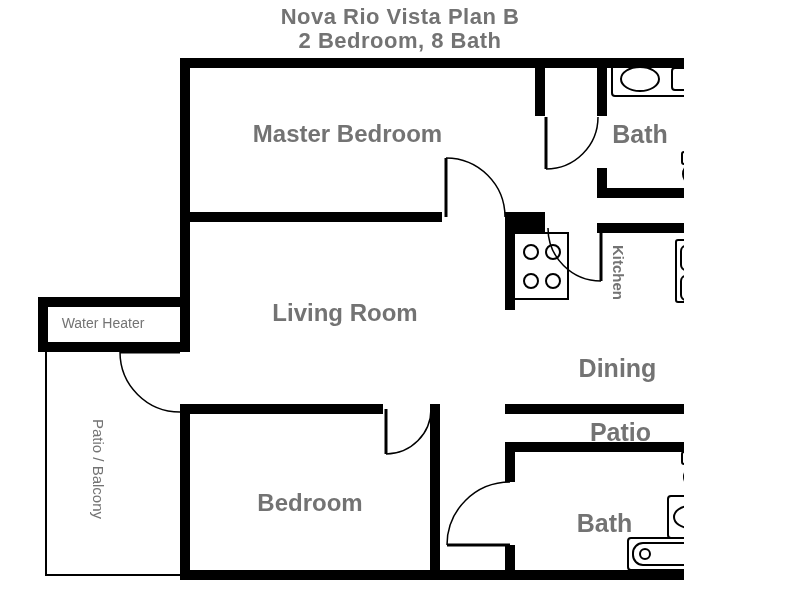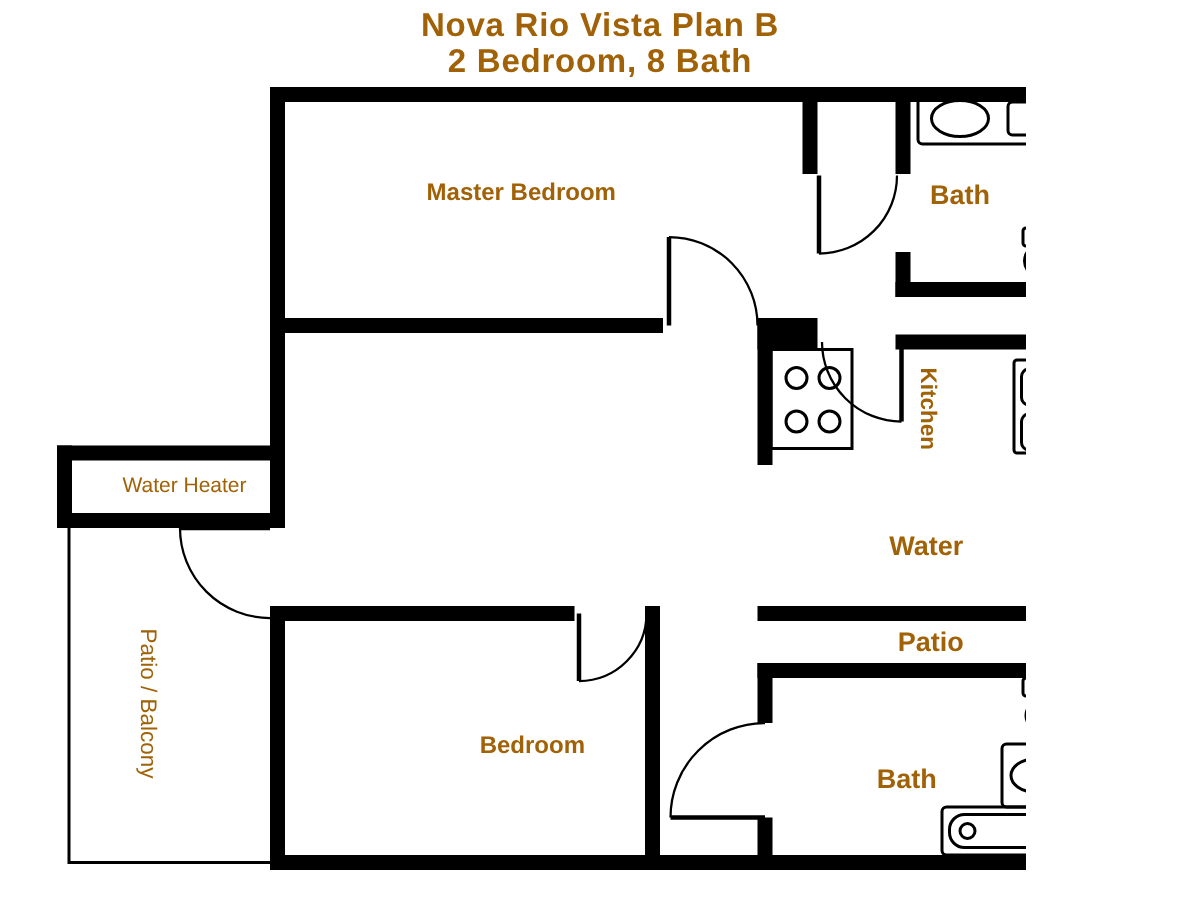--- a/index.html
+++ b/index.html
@@ -1,29 +1,29 @@
 <!DOCTYPE html>
 <html><head>
 <meta charset="utf-8">
 <style>
   html,body{margin:0;padding:0;background:#ffffff;}
   .page{
     position:relative;width:684px;height:600px;background:#ffffff;
-    font-family:"Liberation Sans",sans-serif;color:#a16207;overflow:hidden;
+    font-family:"Liberation Sans",sans-serif;color:#737373;overflow:hidden;
   }
   .title{
     position:absolute;top:5px;left:0;width:800px;text-align:center;
     font-weight:bold;font-size:22px;line-height:24px;letter-spacing:.5px;
   }
   svg.plan{position:absolute;top:0;left:0;}
   .lbl{
-    position:absolute;font-weight:bold;font-size:18px;text-align:center;
+    position:absolute;font-weight:bold;font-size:25px;text-align:center;
     white-space:nowrap;
   }
-  .lbl.big{font-size:16px;}
+  .lbl.big{font-size:24px;}
   .lbl.plain{font-weight:normal;font-size:14px;}
   .vlbl{
     position:absolute;writing-mode:vertical-rl;text-align:center;
     font-size:15px;white-space:nowrap;
   }
   .vlbl.bold{font-weight:bold;}
 </style>
 </head>
 <body>
 
@@ -145,26 +145,27 @@
       </g>
     </g>
   </svg>
 
   <div class="lbl big" style="left:250px;top:120px;width:195px;">Master Bedroom</div>
 
   <div class="lbl" style="left:600px;top:120px;width:80px;">Bath</div>
 
   <div class="vlbl bold" style="left:610px;top:234px;height:78px;">Kitchen</div>
 
+  <div class="lbl big" style="left:255px;top:299px;width:180px;">Living Room</div>
 
-  <div class="lbl" style="left:565px;top:354px;width:105px;">Water</div>
+  <div class="lbl" style="left:565px;top:354px;width:105px;">Dining</div>
 
-  <div class="lbl plain" style="left:56px;top:315px;width:134px;">Water Heater</div>
+  <div class="lbl plain" style="left:36px;top:315px;width:134px;">Water Heater</div>
 
   <div class="vlbl" style="left:90px;top:386px;height:166px;">Patio / Balcony</div>
 
-  <div class="lbl big" style="left:230px;top:489px;width:160px;text-align:right;">Bedroom</div>
+  <div class="lbl big" style="left:230px;top:489px;width:160px;">Bedroom</div>
 
   <div class="lbl" style="left:568px;top:418px;width:105px;">Patio</div>
 
   <div class="lbl" style="left:562px;top:509px;width:85px;">Bath</div>
 
 </div>
 
 </body></html>

